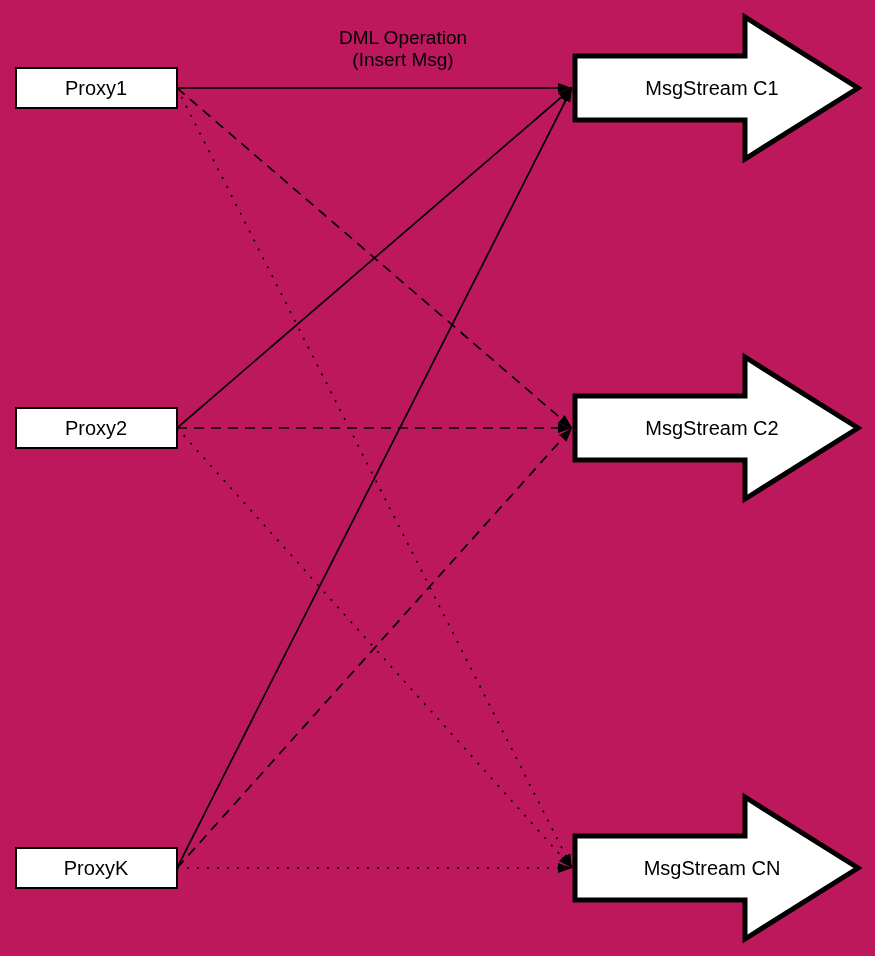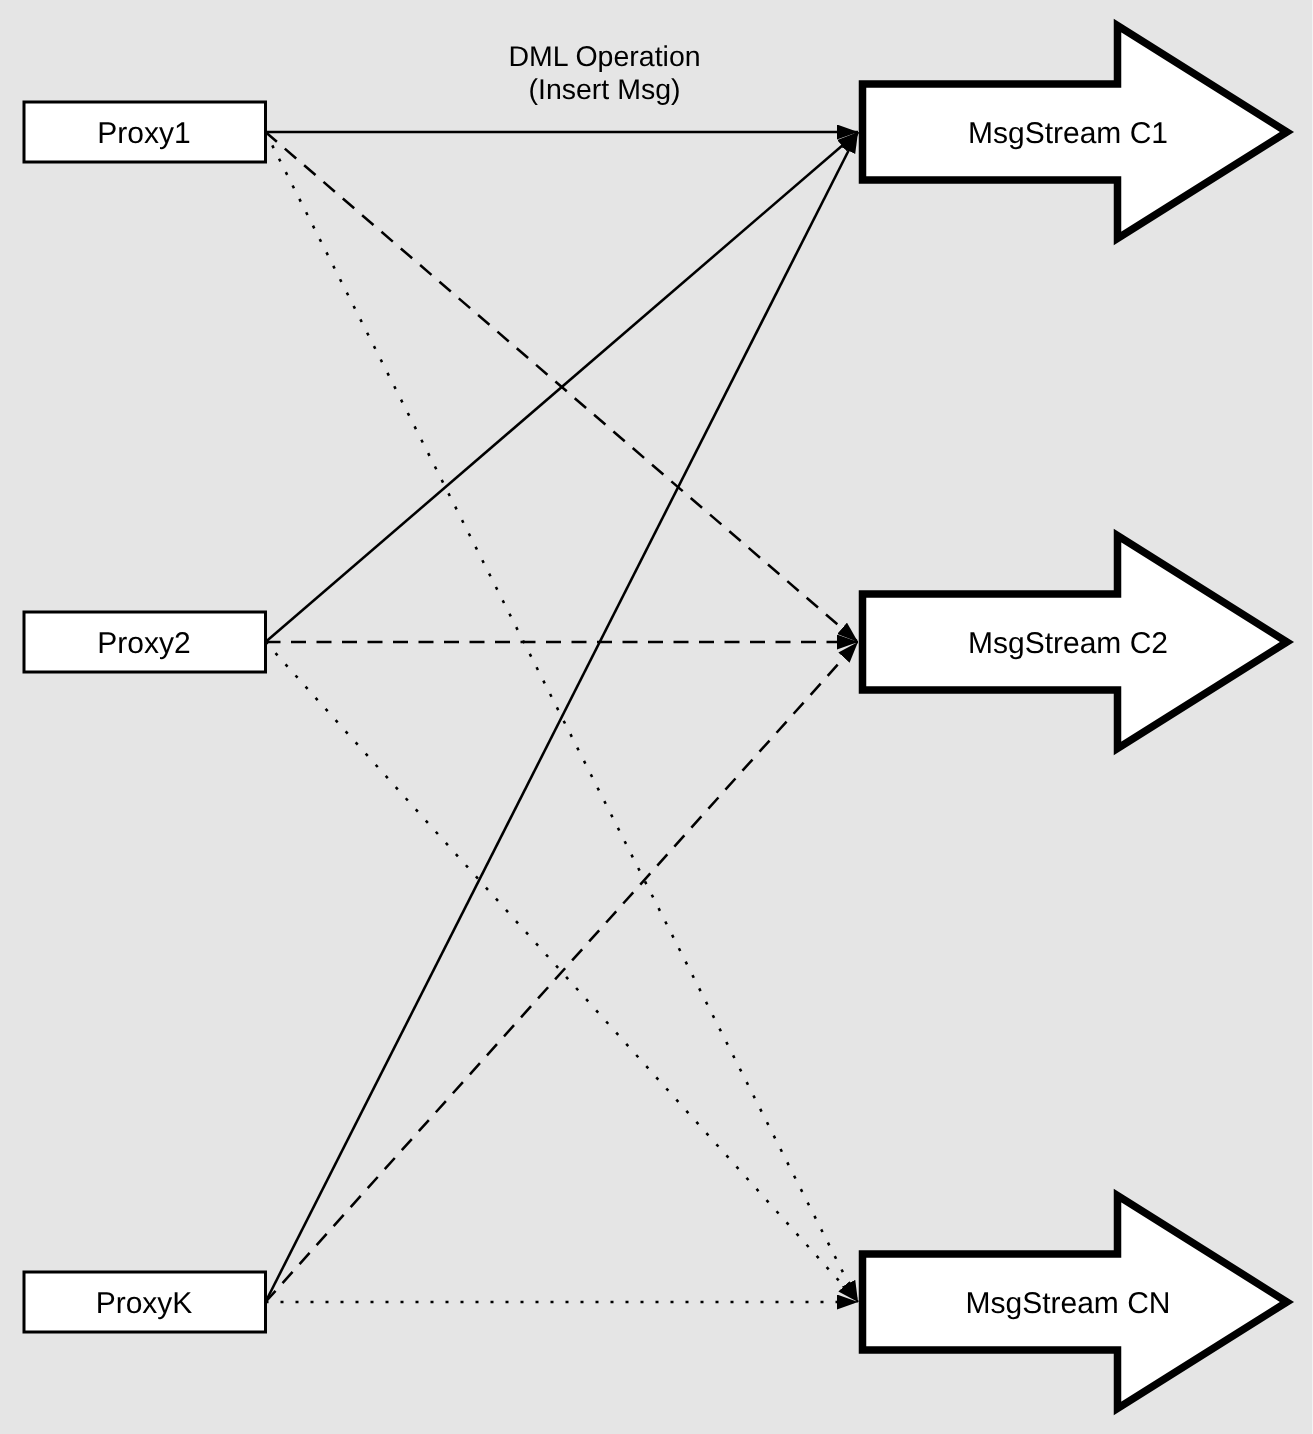--- a/index.html
+++ b/index.html
@@ -4,21 +4,21 @@
 <style>
   html, body {
     margin: 0;
     padding: 0;
     background: #ffffff;
   }
   .canvas {
     width: 875px;
     height: 956px;
     position: relative;
-    background: #e5e5e5;
+    background: #be185d;
   }
   svg text {
     font-family: "Liberation Sans", sans-serif;
     fill: #000000;
     text-anchor: middle;
   }
   .title-line {
     font-size: 19px;
   }
   .node-label {

